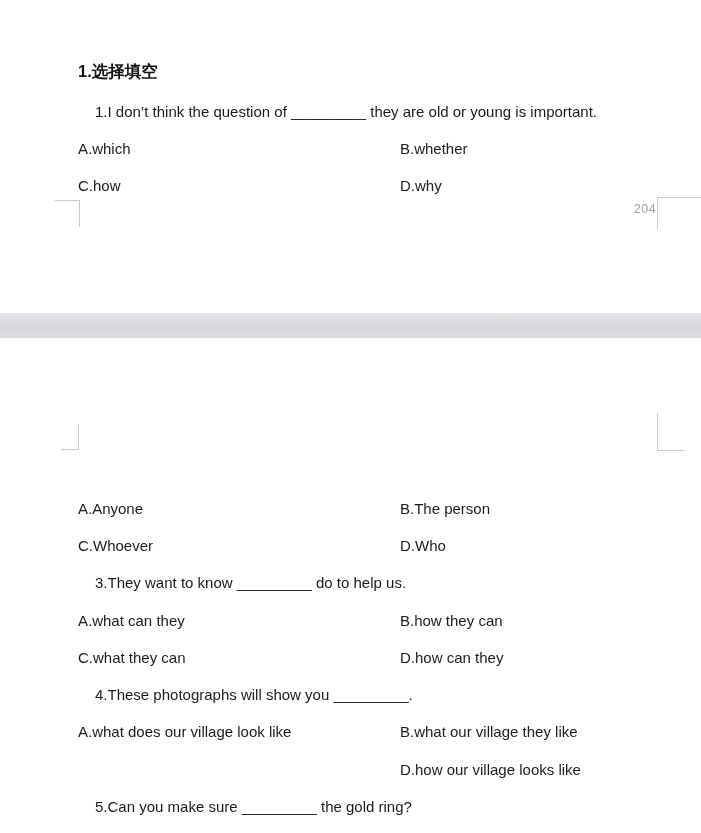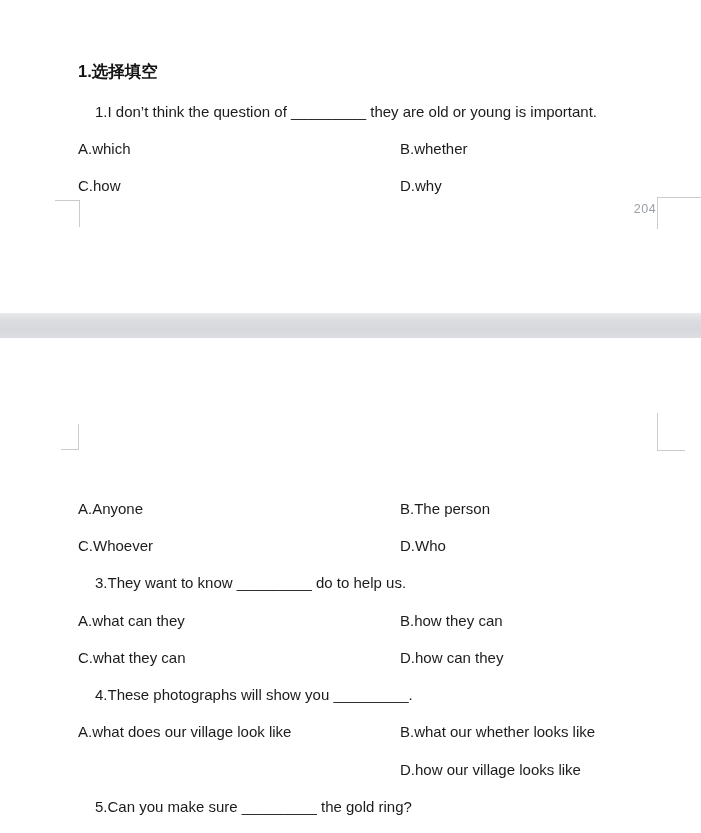--- a/index.html
+++ b/index.html
@@ -86,21 +86,21 @@
     <span class="opt-b">B.how they can</span>
   </div>
   <div class="row" style="top:649px">
     <span class="opt-a">C.what they can</span>
     <span class="opt-b">D.how can they</span>
   </div>
 
   <div class="line" style="top:686px">4.These photographs will show you _________.</div>
   <div class="row" style="top:723px">
     <span class="opt-a">A.what does our village look like</span>
-    <span class="opt-b">B.what our whether looks like</span>
+    <span class="opt-b">B.what our village they like</span>
   </div>
   <div class="row" style="top:761px">
     <span class="opt-b">D.how our village looks like</span>
   </div>
 
   <div class="line" style="top:798px">5.Can you make sure _________ the gold ring?</div>
 
 </div>
 
 </body></html>

